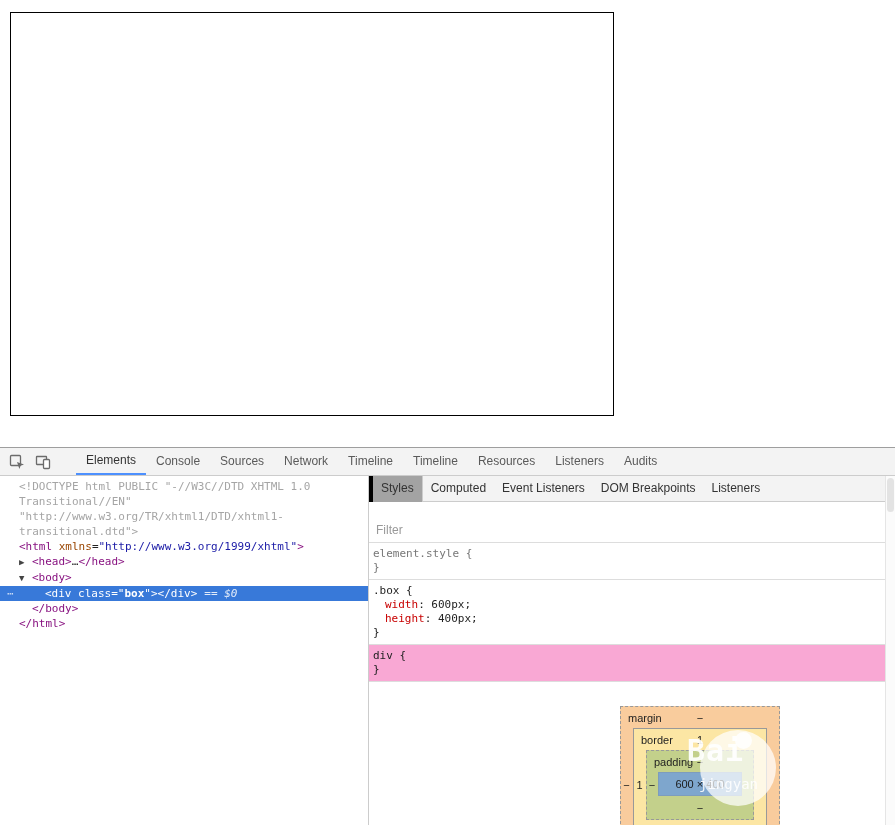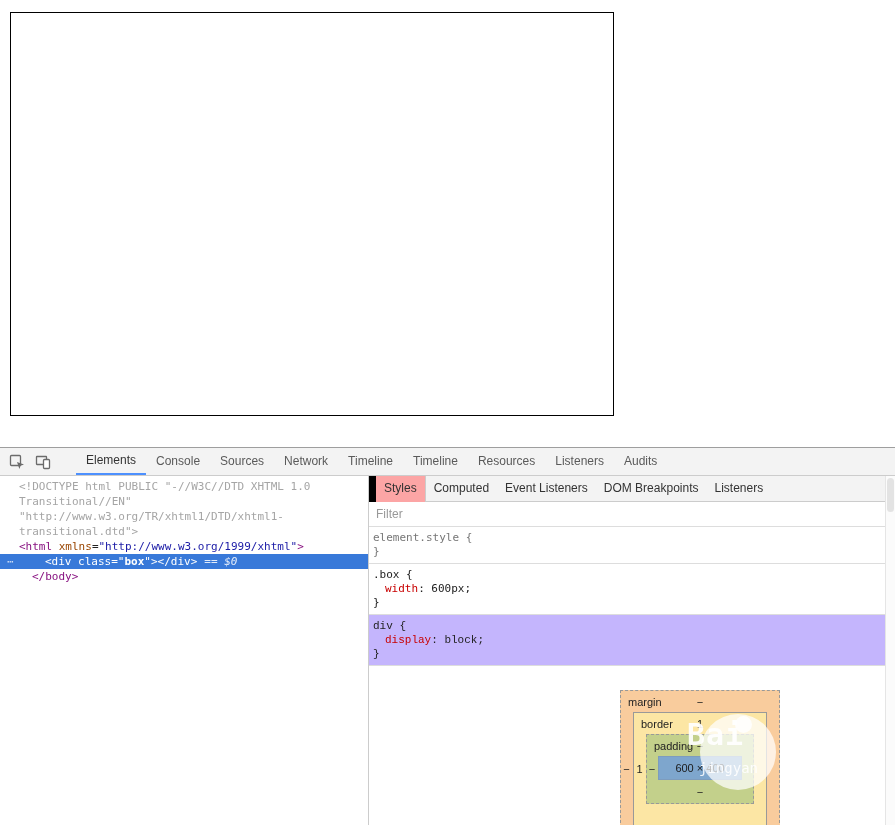--- a/index.html
+++ b/index.html
@@ -42,31 +42,31 @@
   .tree-row.selected span { color:#fff; }
   .sel-class { font-weight:bold; }
   .sel-hint { font-style:italic; color:rgba(255,255,255,.85) !important; margin-left:7px; }
   .row-dots { position:absolute; left:7px; top:0; color:rgba(255,255,255,.75) !important; letter-spacing:1px; }
 
   
   .styles-pane { flex:1; min-width:0; display:flex; flex-direction:column; position:relative; background:#fff; }
   .styles-tabbar { height:25px; background:#f3f3f3; border-bottom:1px solid #ccc;
                    display:flex; font-size:12px; color:#333; flex:none; }
   .styles-tab { padding:0 8px; line-height:25px; cursor:pointer; }
-  .styles-tab.selected { background:#fca5a5; border-left:7px solid #000000; border-right:1px solid #ccc;
+  .styles-tab.selected { background:#a3a3a3; border-left:4px solid #000000; border-right:1px solid #ccc;
                          margin-bottom:-1px; height:26px; }
-  .filter-row { height:24px; border-bottom:1px solid #ddd; flex:none; display:flex; align-items:center; }
+  .filter-row { height:24px; border-bottom:1px solid #ddd; flex:none; display:flex; align-items:center;margin-top:16px; }
   .filter-input { border:0; outline:0; background:transparent; font-size:12px; color:#333;
                   padding:0 7px; width:300px; font-family:"Liberation Sans", sans-serif; }
   .filter-input::placeholder { color:#999; }
 
   .styles-content { flex:1; min-height:0; overflow:hidden; position:relative;
                     font-family:"DejaVu Sans Mono", monospace; font-size:11px; line-height:14px; color:#222; }
   .rule { padding:4px 2px; border-bottom:1px solid #ddd; }
-  .rule.ua { background:#c4b5fd;font-family:Liberation Mono, monospace; }
+  .rule.ua { background:#f9a8d4; }
   .line { white-space:pre; padding-left:2px; }
   .line.prop { padding-left:14px; }
   .muted { color:#777; }
   .pname { color:#c80000; }
   .pval { color:#222;margin-top:41px; }
   .parrow { color:#808080; font-size:8px; margin-right:1px; cursor:pointer; }
   .swatch { display:inline-block; width:9px; height:9px; border:1px solid #808080;
             margin:0 3px 0 1px; vertical-align:-1px; cursor:pointer; }
 
   
@@ -145,25 +145,28 @@
     <div class="dt-main">
 
       <div class="elements-pane">
         <div class="tree-row"><span class="t-doctype">&lt;!DOCTYPE html PUBLIC "-//W3C//DTD XHTML 1.0</span></div>
         <div class="tree-row"><span class="t-doctype">Transitional//EN"</span></div>
         <div class="tree-row"><span class="t-doctype">"http://www.w3.org/TR/xhtml1/DTD/xhtml1-</span></div>
         <div class="tree-row"><span class="t-doctype">transitional.dtd"&gt;</span></div>
 
         <div class="tree-row"><span class="t-tag">&lt;html </span><span class="t-attr">xmlns</span><span class="t-plain">=</span><span class="t-val">"http://www.w3.org/1999/xhtml"</span><span class="t-tag">&gt;</span></div>
 
-
+        <div class="tree-row lvl1"><span class="t-arrow">▶</span><span class="t-tag">&lt;head&gt;</span><span class="t-plain">…</span><span class="t-tag">&lt;/head&gt;</span></div>
+
+        <div class="tree-row lvl1"><span class="t-arrow">▼</span><span class="t-tag">&lt;body&gt;</span></div>
 
         <div class="tree-row lvl2 selected"><span class="row-dots">⋯</span><span class="t-tag">&lt;div class="</span><span class="sel-class">box</span><span class="t-tag">"&gt;&lt;/div&gt;</span><span class="sel-hint">== $0</span></div>
 
         <div class="tree-row lvl1"><span class="t-tag">&lt;/body&gt;</span></div>
+        <div class="tree-row"><span class="t-tag">&lt;/html&gt;</span></div>
       </div>
 
       <div class="styles-pane">
         <div class="styles-tabbar">
           <div class="styles-tab selected">Styles</div>
           <div class="styles-tab">Computed</div>
           <div class="styles-tab">Event Listeners</div>
           <div class="styles-tab">DOM Breakpoints</div>
           <div class="styles-tab">Listeners</div>
         </div>
@@ -175,26 +178,26 @@
         <div class="styles-content">
 
           <div class="rule">
             <div class="line muted">element.style {</div>
             <div class="line muted">}</div>
           </div>
 
           <div class="rule">
             <div class="line">.box {</div>
             <div class="line prop"><span class="pname">width</span><span class="pval">: 600px;</span></div>
+            <div class="line prop"><span class="pname">height</span><span class="pval">: 400px;</span></div>
             <div class="line">}</div>
           </div>
 
           <div class="rule ua">
             <div class="line">div {</div>
-            <div class="line prop"><span class="pname">display</span><span class="pval">: block;</span></div>
             <div class="line">}</div>
           </div>
 
           <div class="boxmodel-section">
             <div class="bm">
               <div class="bm-margin">
                 <span class="bm-label">margin</span>
                 <span class="bm-topval">−</span>
                 <div class="bm-border">
                   <span class="bm-label">border</span>

